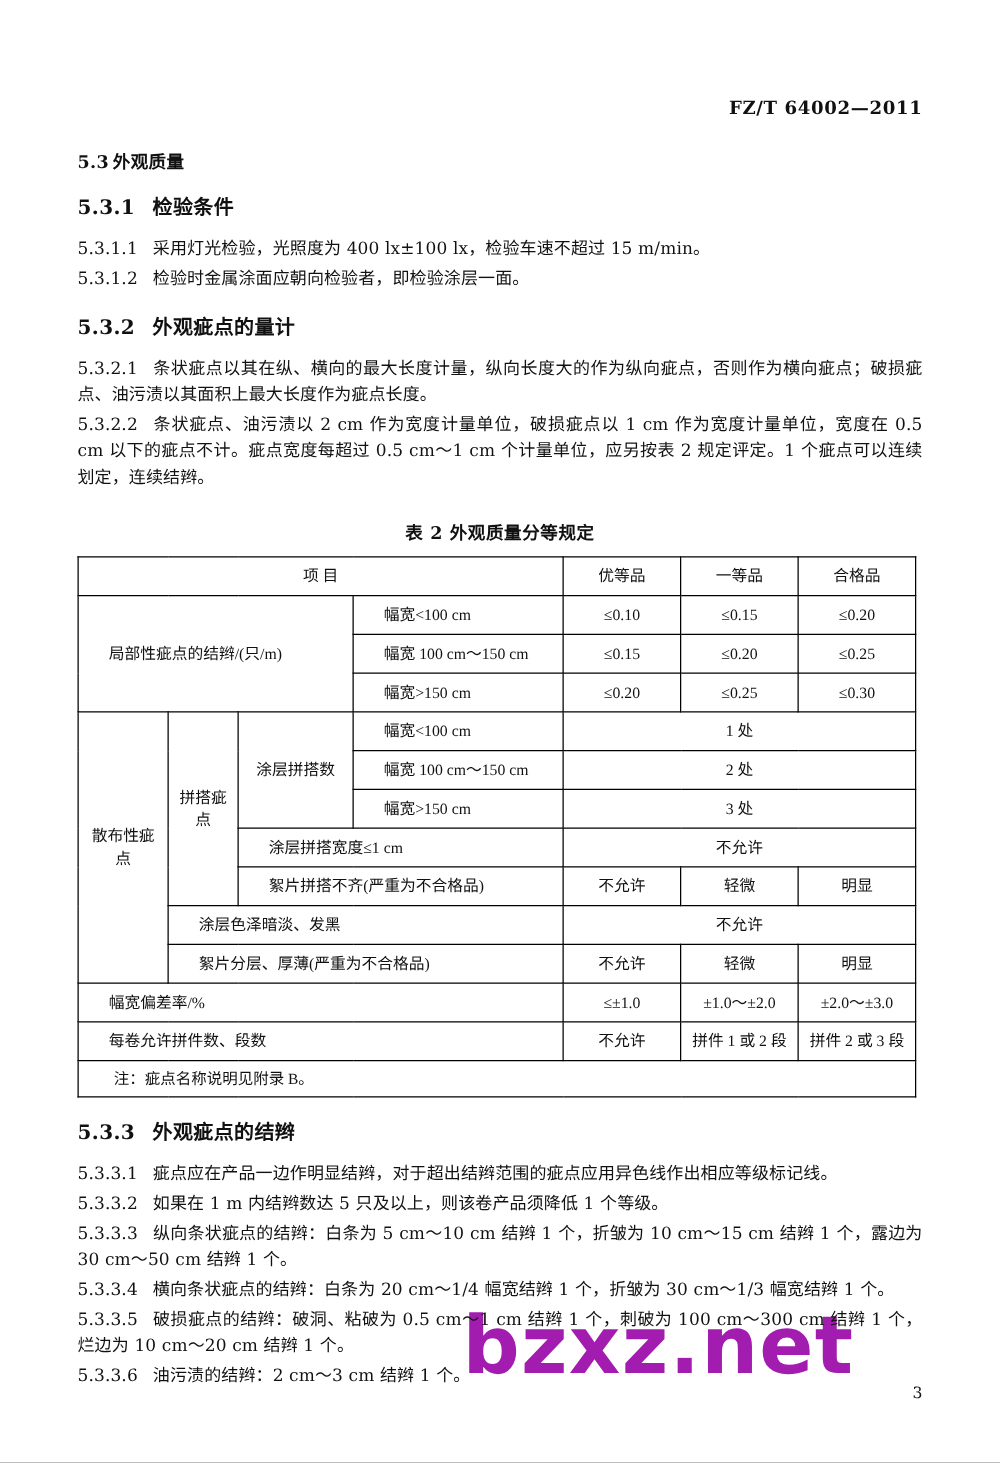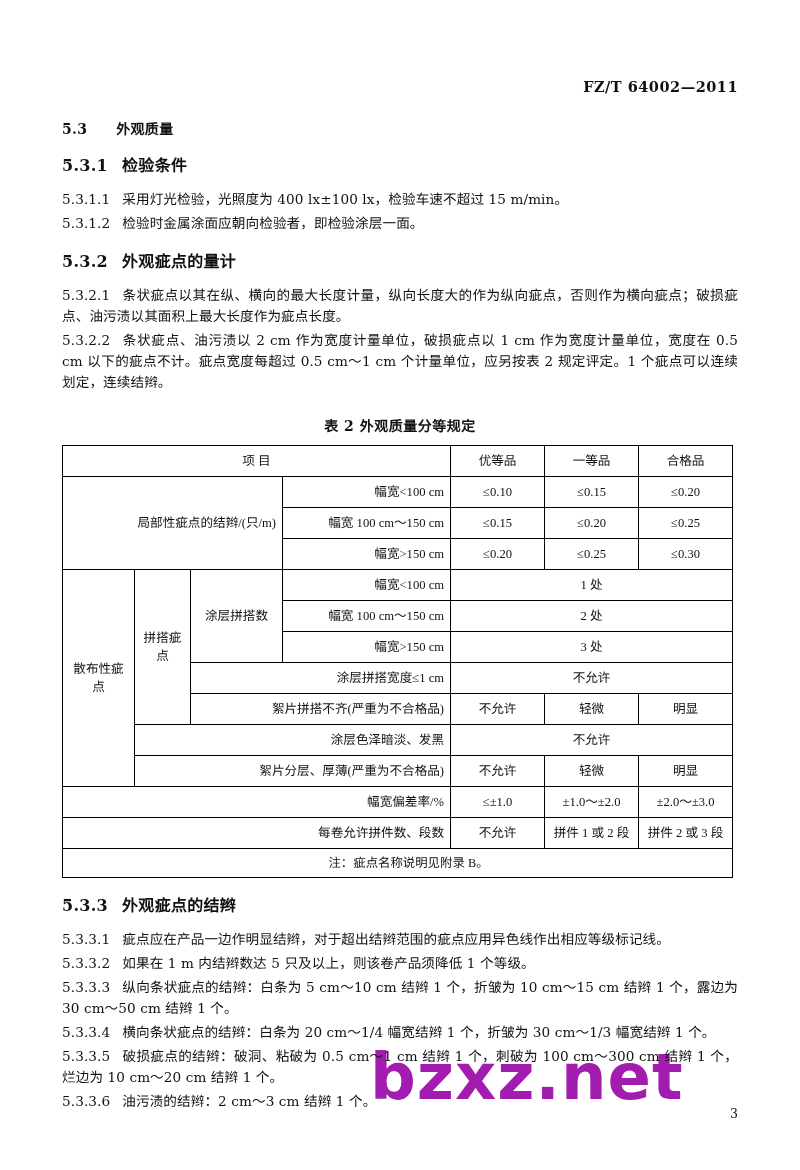--- a/index.html
+++ b/index.html
@@ -63,21 +63,21 @@
     z-index: 2;
   }
 
   
   .h2 {
     font-weight: bold;
     font-size: 14px;
     margin: 0 0 14px 0;
     letter-spacing: 0.3px;
   }
-  .h2 .num { margin-right: 29px; }
+  .h2 .num { margin-right: 3px; }
   .h3 {
     font-weight: bold;
     font-size: 16px;
     margin: 14px 0 13px 0;
     letter-spacing: 0.3px;
   }
   .h3 .num { margin-right: 14px; }
 
   p.para {
     font-size: 13.6px;
@@ -109,23 +109,23 @@
   }
   table.t2 td {
     border: 1px solid #000;
     padding: 4px 6px;
     text-align: center;
     vertical-align: middle;
     height: 22px;
     line-height: 16px;
     font-family: Liberation Serif, serif;
   }
-  table.t2 td.l { text-align: right; padding-left: 24px; }
+  table.t2 td.l { text-align: left; padding-left: 24px; }
   table.t2 td.note {
-    text-align: center;
+    text-align: left;
     padding-left: 28px;
     font-size: 12.4px;
     height: 20px;
   }
   table.t2 .vert { line-height: 18px; }
 
   
   table.t2 { border: 1.4px solid #000; }
 
   

